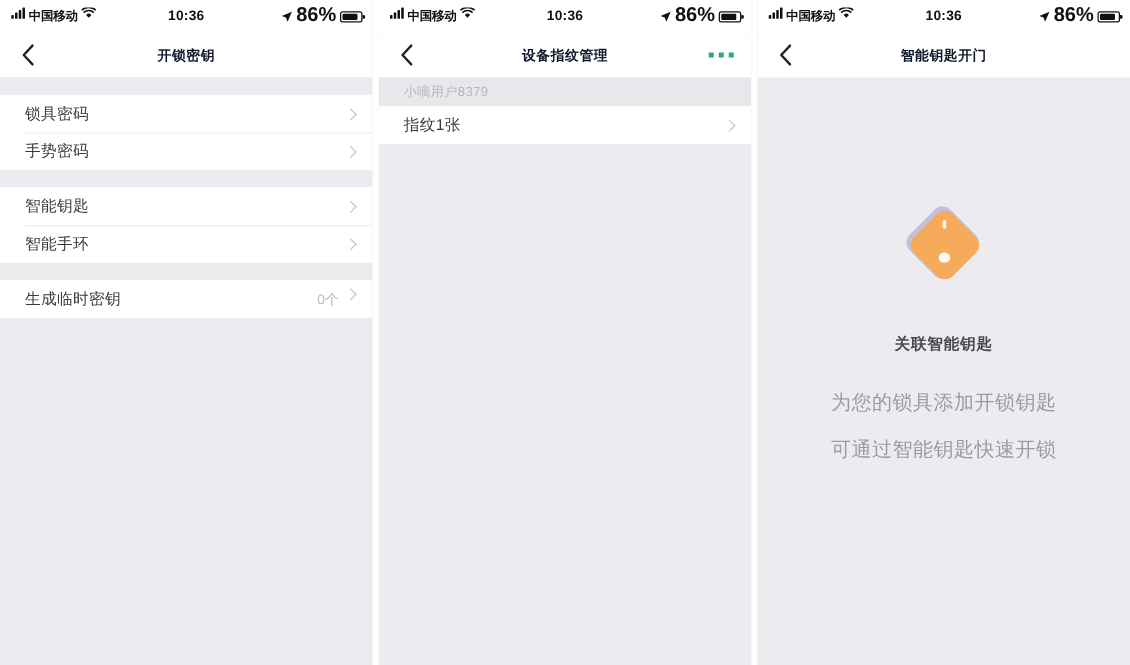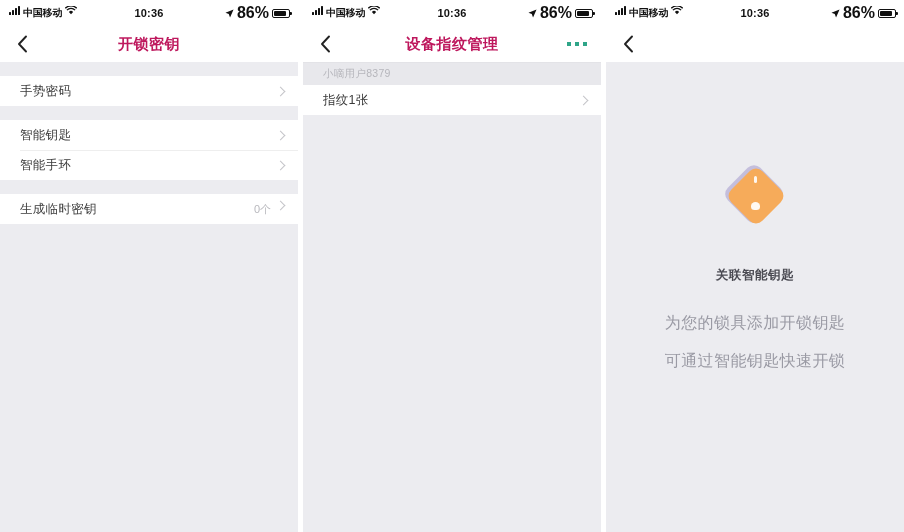--- a/index.html
+++ b/index.html
@@ -75,21 +75,21 @@
     flex: none;
   }
   .nav-back {
     width: 44px; height: 36px;
     display: flex; align-items: center; justify-content: center;
     cursor: pointer;
   }
   .nav-title {
     position: absolute; left: 0; right: 0;
     text-align: center;
-    font-size: 15px; color: #be185d; font-weight: bold;
+    font-size: 11px; color: #0f172a; font-weight: bold;
     letter-spacing: .5px;
     pointer-events: none;
   }
   .nav-more {
     margin-left: auto; margin-right: 14px;
     display: flex; align-items: center; gap: 4px;
     position: relative; z-index: 2; cursor: pointer;
   }
   .nav-more i { width: 4px; height: 4px; background: #2fa588; display: block; }
 
@@ -230,20 +230,26 @@
         </svg>
       </div>
       <div class="nav-title">开锁密钥</div>
     </div>
 
     <div class="body">
       <div class="spacer"></div>
 
       <div class="group">
         <div class="row">
+          <span class="row-label">锁具密码</span>
+          <span class="row-right">
+            <span class="chev"></span>
+          </span>
+        </div>
+        <div class="row">
           <span class="row-label">手势密码</span>
           <span class="row-right">
             <span class="chev"></span>
           </span>
         </div>
       </div>
 
       <div class="spacer"></div>
 
       <div class="group">
@@ -370,20 +376,21 @@
           </span>
       </div>
     </div>
 
     <div class="navbar">
       <div class="nav-back">
         <svg width="11" height="18" viewBox="0 0 11 18">
           <path d="M9 1.5 L2 9 L9 16.5" stroke="#222" stroke-width="1.9" fill="none" stroke-linecap="round" stroke-linejoin="round"></path>
         </svg>
       </div>
+      <div class="nav-title">智能钥匙开门</div>
     </div>
 
     <div class="empty-wrap">
       <div class="key-icon">
         <div class="diamond-shadow"></div>
         <div class="diamond-main"></div>
         <div class="key-pin"></div>
         <div class="key-hole"></div>
       </div>
       <div class="empty-title">关联智能钥匙</div>

